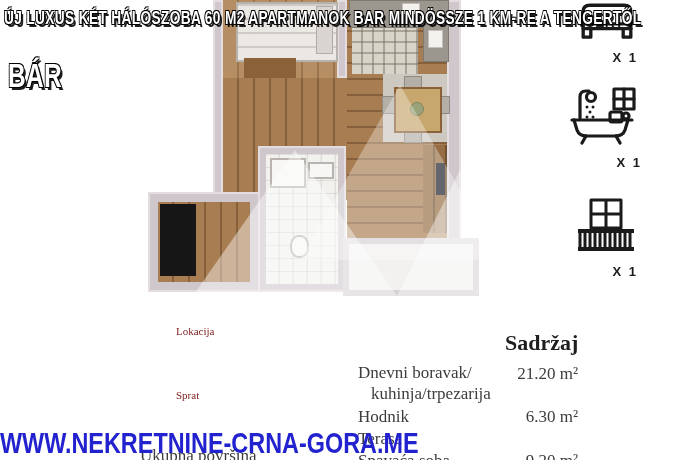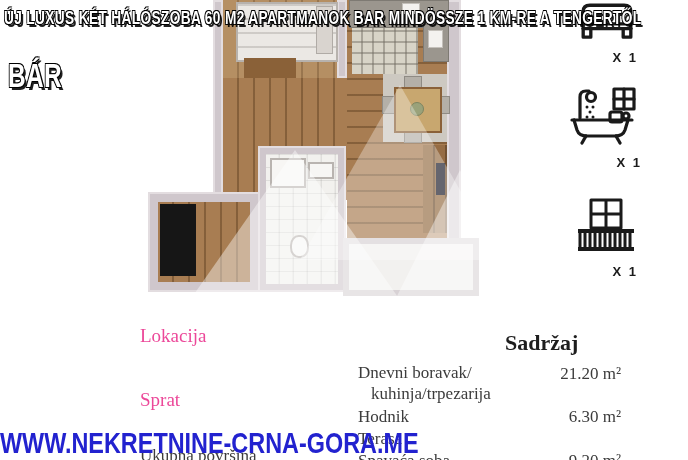--- a/index.html
+++ b/index.html
@@ -48,25 +48,25 @@
   .wm-tri{position:absolute;background:rgba(255,255,255,.42);
           clip-path:polygon(50% 0,100% 100%,0 100%);z-index:6;}
 
   
   .feature{position:absolute;display:flex;flex-direction:column;align-items:flex-end;z-index:10;}
   .feature svg{display:block;}
   .feature-count{margin-top:9px;font-size:13px;font-weight:bold;color:#1b1b1b;letter-spacing:2px;}
 
   
   .serif{position:absolute;font-family:"Liberation Serif",serif;color:#3c3c3c;line-height:1.05;z-index:10;}
-  .small-label{font-size:19px;color:#ec4899;}
+  .small-label{font-size:11px;color:#7f1d1d;margin-left:36px;}
   .big-value{font-size:20px;font-weight:bold;color:#1e1e1e;}
   .contents-header{font-size:22px;font-weight:bold;color:#1e1e1e;}
   .room-label{font-size:17px;}
-  .room-value{font-size:17px;width:118px;text-align:right;padding-left:43px;}
+  .room-value{font-size:17px;width:118px;text-align:right;}
 
   
   .watermark{position:absolute;left:0;top:426px;font-size:30px;font-weight:bold;color:#2222cf;
              white-space:nowrap;transform:scaleX(.78);transform-origin:0 0;z-index:20;letter-spacing:0;}
 </style>
 </head>
 <body>
 
 <div class="stage">
 

